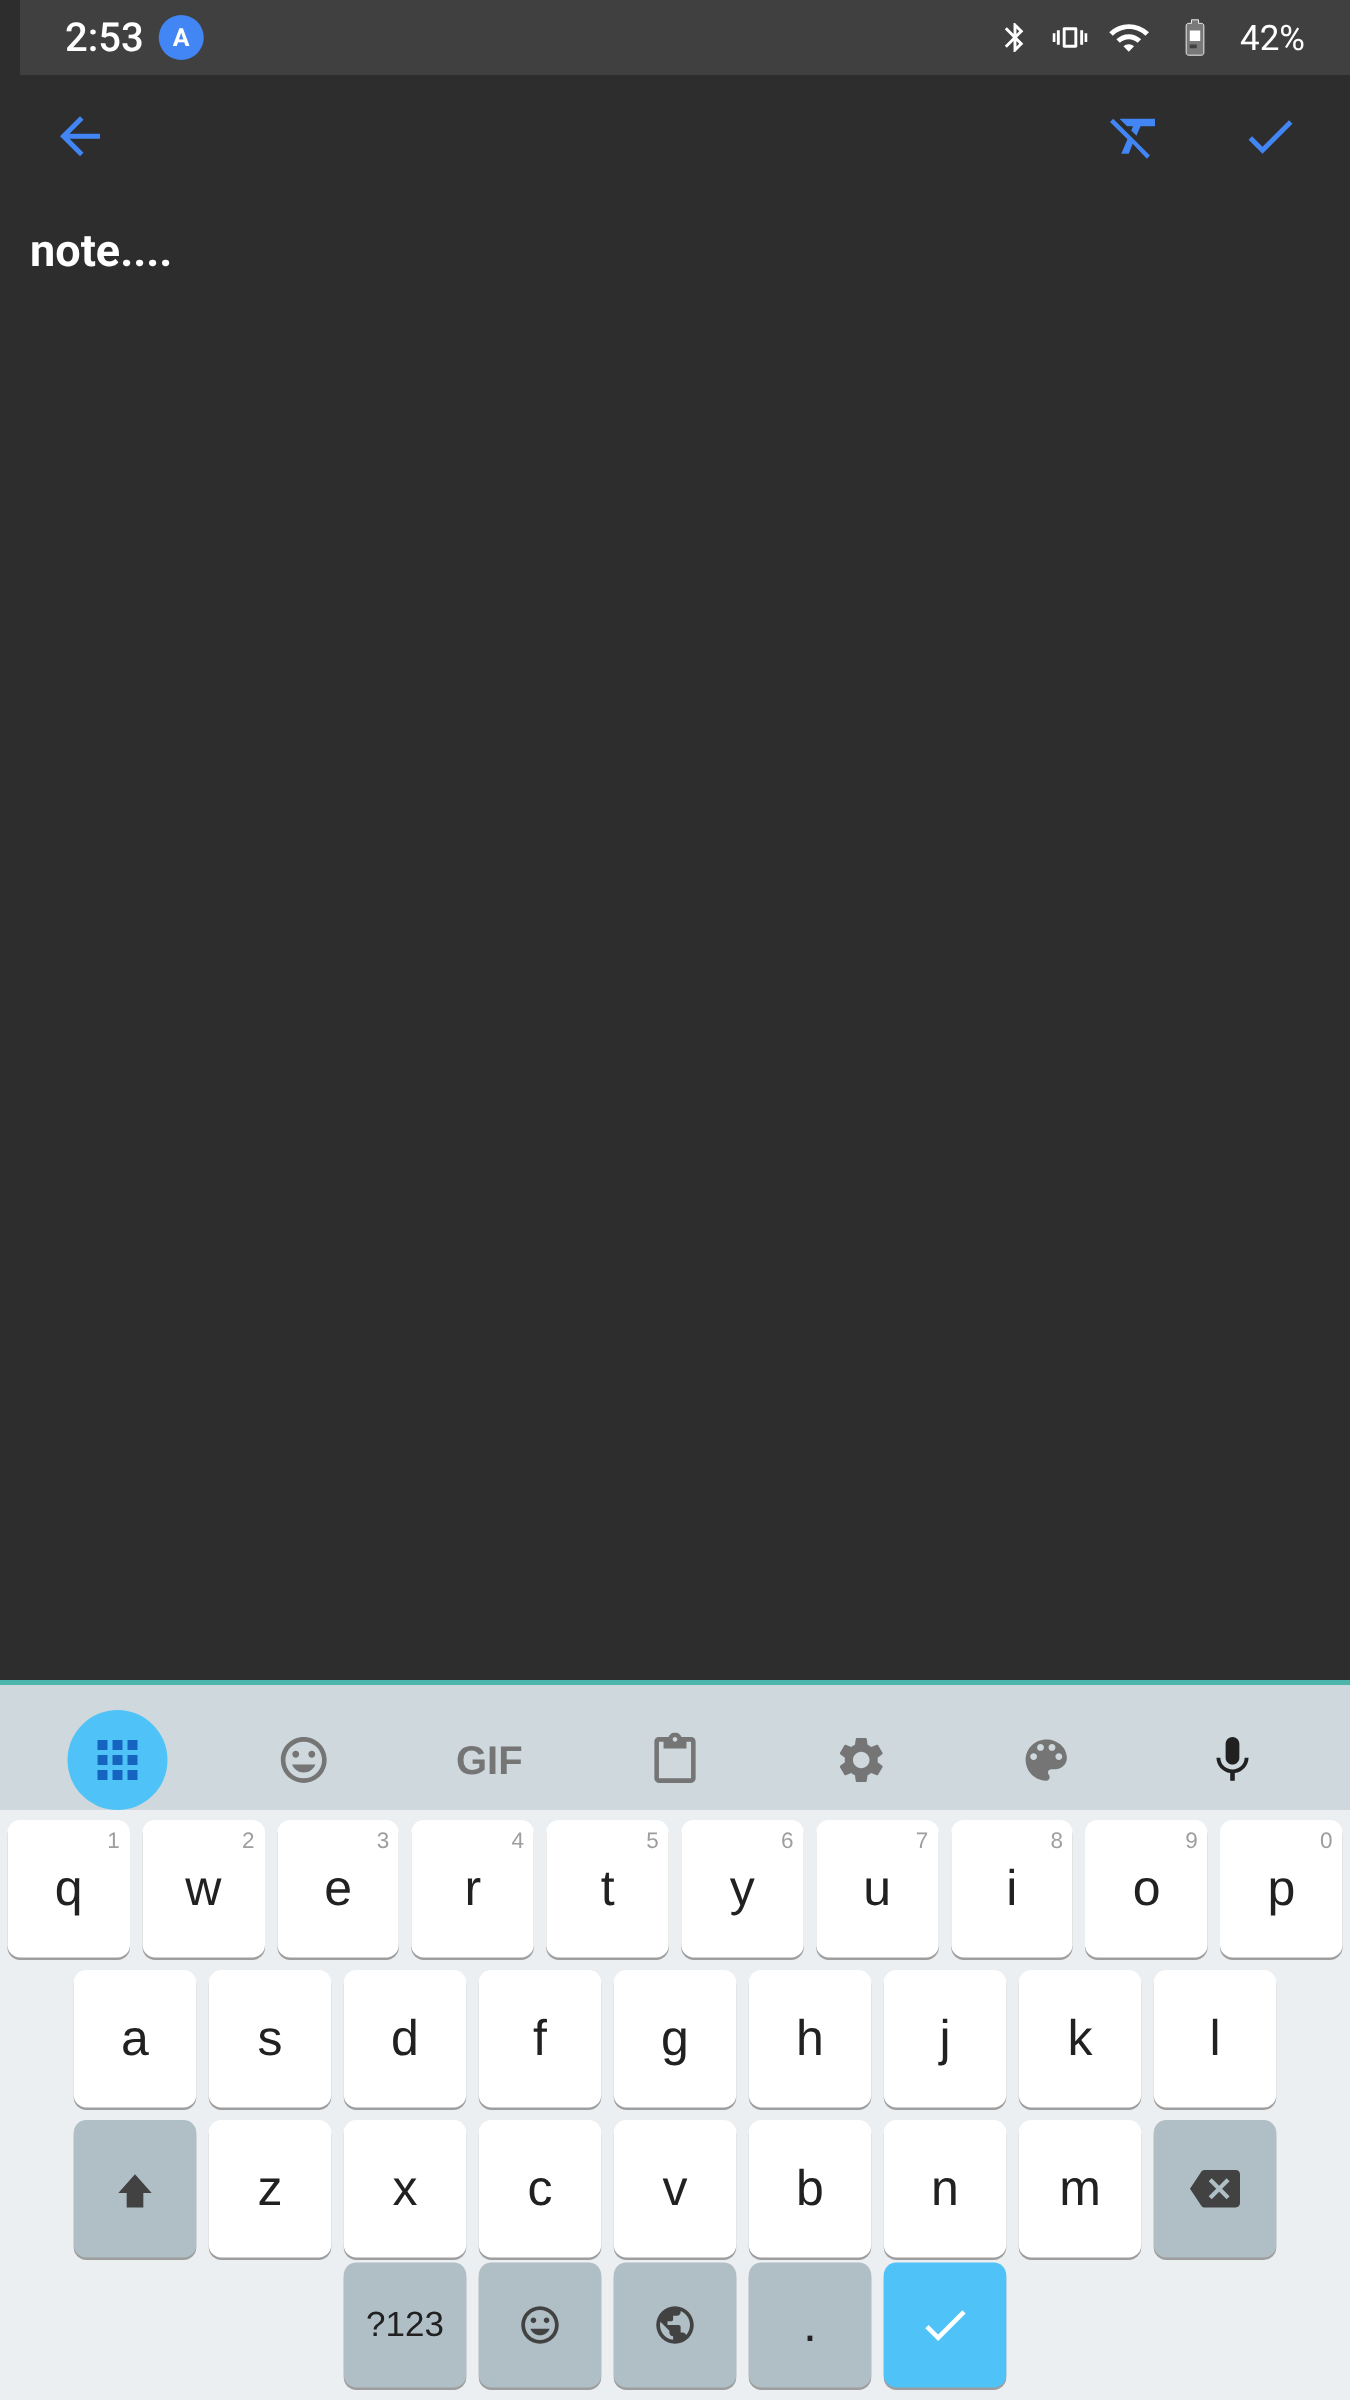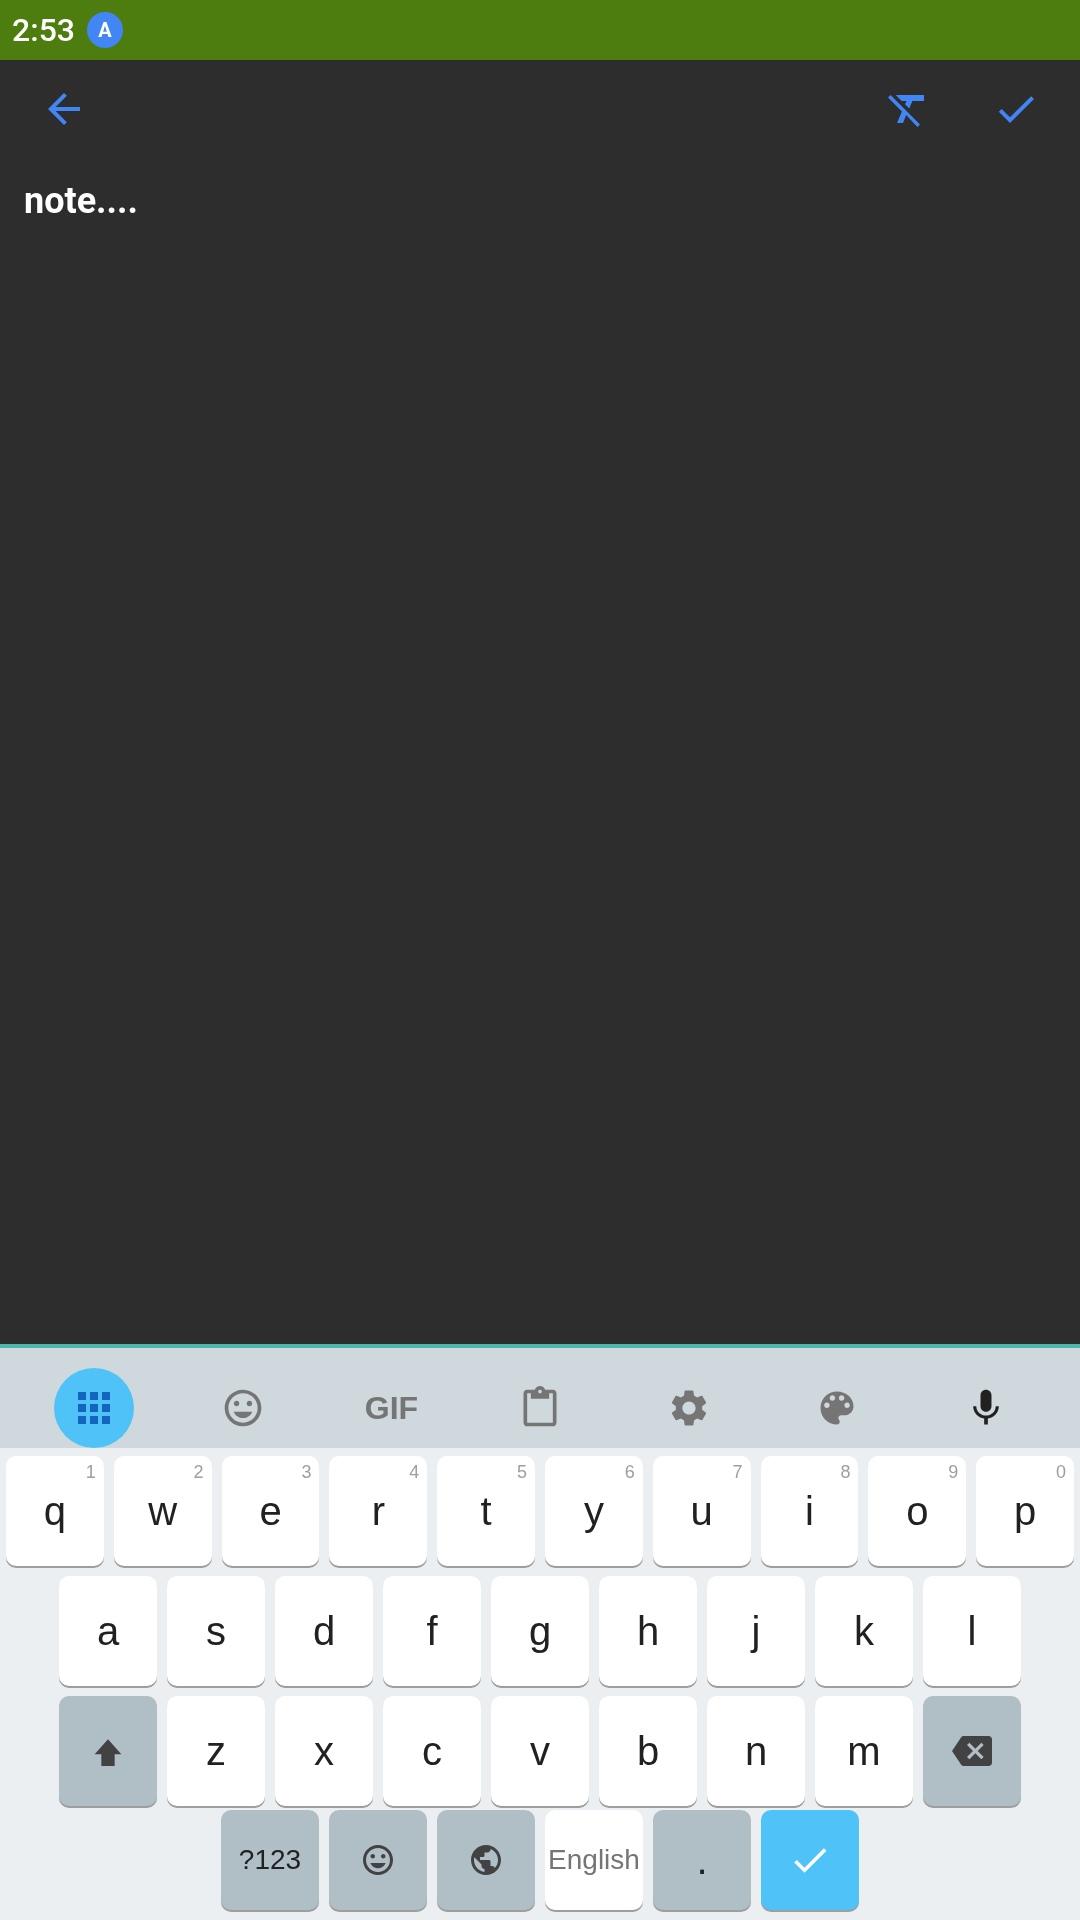--- a/index.html
+++ b/index.html
@@ -9,27 +9,28 @@
       height: 1920px;
       overflow: hidden;
       font-family: 'Roboto', Arial, sans-serif;
       background: #2d2d2d;
       display: flex;
       flex-direction: column;
     }
 
     
     .status-bar {
-      background: #4d7c0f;
+      background: #404040;
       height: 60px;
       display: flex;
       align-items: center;
       justify-content: space-between;
-      padding: 0 12px;
+      padding: 0 36px;
       flex-shrink: 0;
+      margin-left: 16px;
     }
     .status-time {
       color: white;
       font-size: 32px;
       font-weight: 500;
       display: flex;
       align-items: center;
       gap: 12px;
     }
     .status-a-icon {
@@ -188,20 +189,41 @@
   </style>
 </head>
 <body>
 
 <div class="status-bar">
   <div class="status-time">
     <span>2:53</span>
     <div class="status-a-icon">
       <span>A</span>
     </div>
+  </div>
+  <div class="status-icons">
+
+    <svg width="28" height="34" viewBox="0 0 24 24" fill="white">
+      <path d="M17.71 7.71L12 2h-1v7.59L6.41 5 5 6.41 10.59 12 5 17.59 6.41 19 11 14.41V22h1l5.71-5.71-4.3-4.29 4.3-4.29zM13 5.83l1.88 1.88L13 9.59V5.83zm1.88 10.46L13 18.17v-3.76l1.88 1.88z"></path>
+    </svg>
+
+    <svg width="28" height="34" viewBox="0 0 24 24" fill="white">
+      <path d="M0 15h2V9H0v6zm3 2h2V7H3v10zm19-8v6h2V9h-2zm-3 8h2V7h-2v10zM16 5H8c-.55 0-1 .45-1 1v12c0 .55.45 1 1 1h8c.55 0 1-.45 1-1V6c0-.55-.45-1-1-1zm-1 12H9V7h6v10z"></path>
+    </svg>
+
+    <svg width="34" height="34" viewBox="0 0 24 24" fill="white">
+      <path d="M1 9l2 2c5.07-5.07 13.38-5.06 18.44 0l2-2C16.93 2.93 7.08 2.93 1 9zm8 8l3 3 3-3c-1.65-1.66-4.34-1.66-6 0zm-4-4l2 2c2.76-2.76 7.24-2.76 10 0l2-2C15.14 9.14 8.87 9.14 5 13z"></path>
+    </svg>
+
+    <svg width="40" height="34" viewBox="0 0 24 24" fill="white">
+      <path d="M15.67 4H14V2h-4v2H8.33C7.6 4 7 4.6 7 5.33v15.33C7 21.4 7.6 22 8.33 22h7.33c.74 0 1.34-.6 1.34-1.33V5.33C17 4.6 16.4 4 15.67 4zm-2.67 14H9v-2h4v2zm2-4H9v-6h6v6z" opacity="0.3"></path>
+      <rect x="9" y="8" width="6" height="6" fill="white"></rect>
+      <path d="M15.67 4H14V2h-4v2H8.33C7.6 4 7 4.6 7 5.33v15.33C7 21.4 7.6 22 8.33 22h7.33c.74 0 1.34-.6 1.34-1.33V5.33C17 4.6 16.4 4 15.67 4z" fill="none" stroke="white" stroke-width="0.5"></path>
+    </svg>
+    <span class="battery-text">42%</span>
   </div>
 </div>
 
 <div class="app-bar">
   <button class="back-btn">
     <svg width="48" height="48" viewBox="0 0 24 24" fill="#4285F4">
       <path d="M20 11H7.83l5.59-5.59L12 4l-8 8 8 8 1.41-1.41L7.83 13H20v-2z"></path>
     </svg>
   </button>
   <div class="app-bar-actions">
@@ -317,23 +339,20 @@
     <button class="key special" style="flex:1; height:100px; font-size:30px;">
       <svg width="36" height="36" viewBox="0 0 24 24" fill="#424242">
         <path d="M11.99 2C6.47 2 2 6.48 2 12s4.47 10 9.99 10C17.52 22 22 17.52 22 12S17.52 2 11.99 2zM12 20c-4.42 0-8-3.58-8-8s3.58-8 8-8 8 3.58 8 8-3.58 8-8 8zm3.5-9c.83 0 1.5-.67 1.5-1.5S16.33 8 15.5 8 14 8.67 14 9.5s.67 1.5 1.5 1.5zm-7 0c.83 0 1.5-.67 1.5-1.5S9.33 8 8.5 8 7 8.67 7 9.5 7.67 11 8.5 11zm3.5 6.5c2.33 0 4.31-1.46 5.11-3.5H6.89c.8 2.04 2.78 3.5 5.11 3.5z"></path>
       </svg>
     </button>
     <button class="key special" style="flex:1; height:100px; font-size:30px;">
       <svg width="36" height="36" viewBox="0 0 24 24" fill="#424242">
         <path d="M12 2C6.48 2 2 6.48 2 12s4.48 10 10 10 10-4.48 10-10S17.52 2 12 2zm-1 17.93c-3.95-.49-7-3.85-7-7.93 0-.62.08-1.21.21-1.79L9 15v1c0 1.1.9 2 2 2v1.93zm6.9-2.54c-.26-.81-1-1.39-1.9-1.39h-1v-3c0-.55-.45-1-1-1H8v-2h2c.55 0 1-.45 1-1V7h2c1.1 0 2-.9 2-2v-.41c2.93 1.19 5 4.06 5 7.41 0 2.08-.8 3.97-2.1 5.39z"></path>
       </svg>
     </button>
-    <button class="key" style="flex:5; height:100px; font-size:28px; color:#757575;">
-      <span>English</span>
-    </button>
     <button class="key special" style="flex:1; height:100px; font-size:40px;">.</button>
     <button class="key action-blue" style="flex:1.8; height:100px;">
       <svg width="44" height="44" viewBox="0 0 24 24" fill="white">
         <path d="M9 16.17L4.83 12l-1.42 1.41L9 19 21 7l-1.41-1.41z"></path>
       </svg>
     </button>
   </div>
 
 </div>
 

